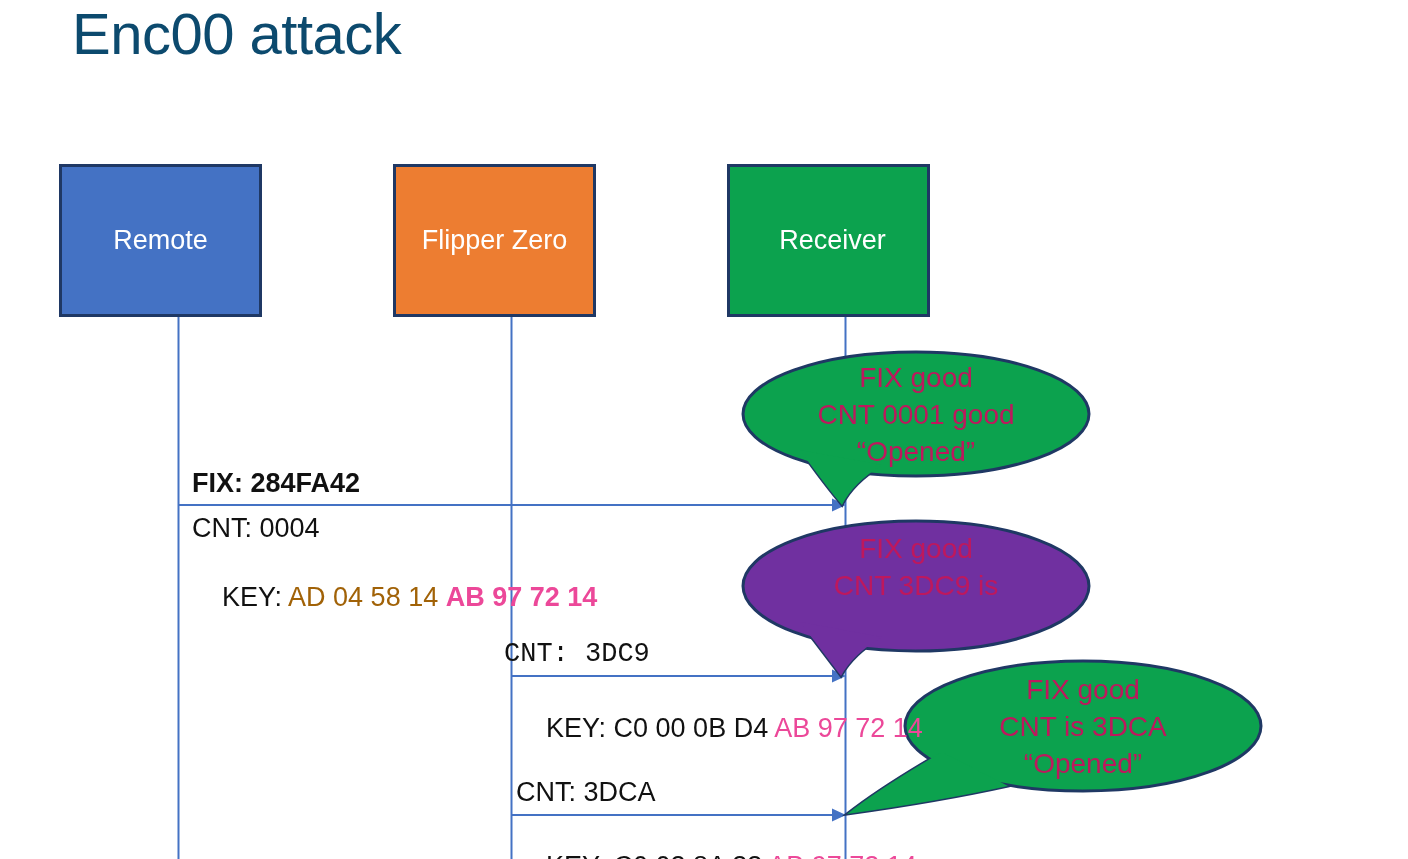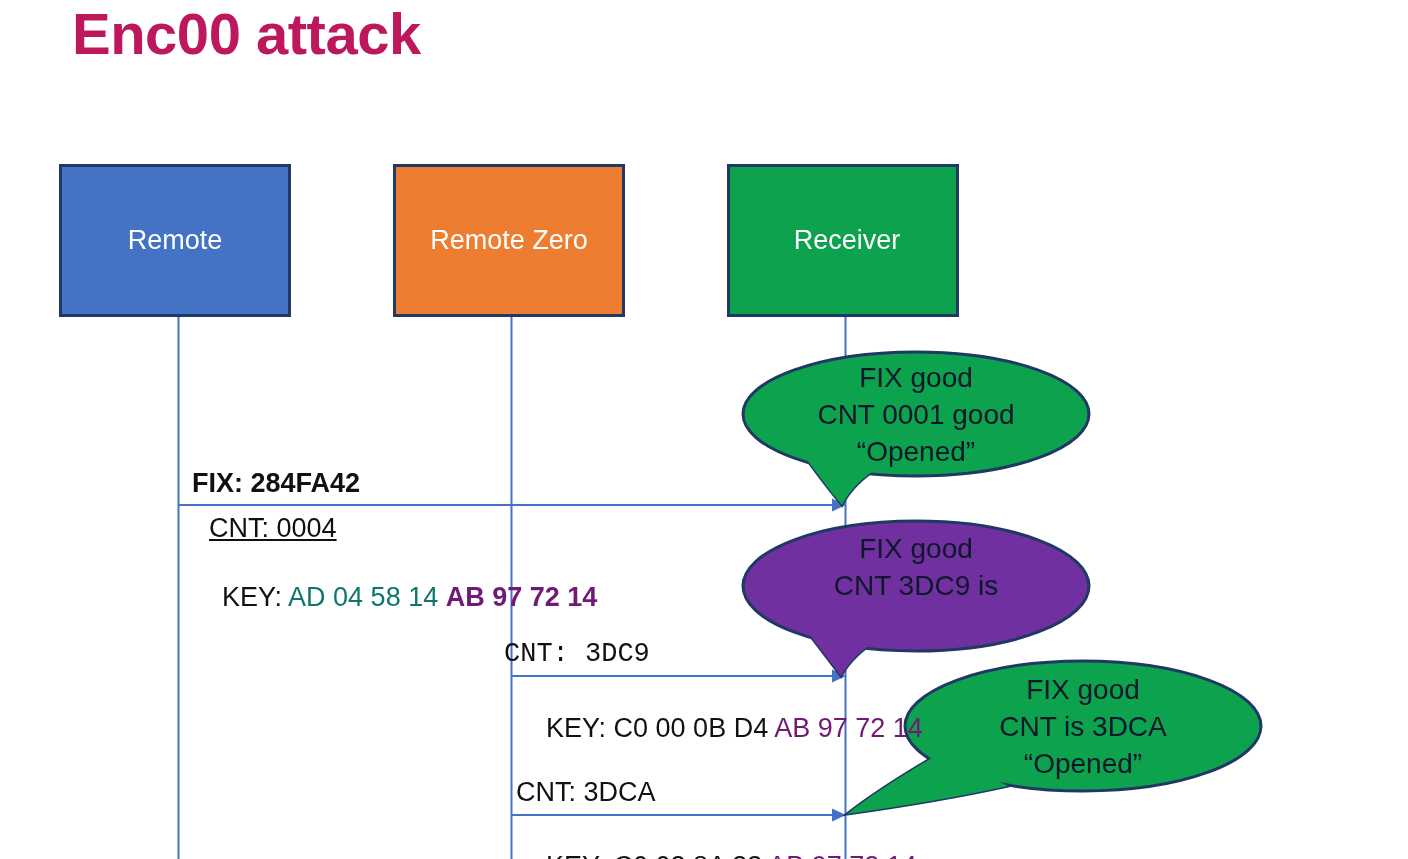--- a/index.html
+++ b/index.html
@@ -1,43 +1,43 @@
 <!DOCTYPE html>
 <html><head>
 <meta charset="utf-8">
 <style>
   html,body{margin:0;padding:0;background:#fff;}
   .canvas{
     position:relative; width:1408px; height:859px; background:#ffffff;
     font-family:"Liberation Sans", sans-serif; overflow:hidden;
   }
   .title{
-    position:absolute; left:72px; top:0px; font-size:58px; font-weight:700;
-    color:#be185d; letter-spacing:-0.5px; margin:0;
+    position:absolute; left:72px; top:0px; font-size:58px; font-weight:400;
+    color:#0c4a6e; letter-spacing:-0.5px; margin:0;
   }
   .actor{
-    position:absolute; top:164px; width:232px; height:153px;
+    position:absolute; top:164px; width:203px; height:153px;
     border:3px solid #1F3864; box-sizing:border-box;
     display:flex; align-items:center; justify-content:center;
     color:#ffffff; font-size:27px;
   }
   .actor.blue{left:59px;  background:#4472C4;}
   .actor.orange{left:393px; background:#ED7D31;}
   .actor.green{left:727px; background:#0CA24E;padding-left:8px;}
   svg.overlay{position:absolute; left:0; top:0; width:1408px; height:859px;}
   .msg{
     position:absolute; font-size:27px; color:#111111; white-space:pre;
     line-height:30px;
   }
   .msg .red{color:#Framer?}
-  .red{color:#0f766e;}
-  .grn{color:#701a75;}
+  .red{color:#a16207;}
+  .grn{color:#ec4899;}
   .bold{font-weight:bold;}
   .callout-text{
-    position:absolute; color:#0f172a; font-size:28px; line-height:37px;
+    position:absolute; color:#be185d; font-size:28px; line-height:37px;
     text-align:center;
   }
   .ct1{left:743px; top:359px; width:346px;}
   .ct2{left:743px; top:530px; width:346px;}
   .ct3{left:905px; top:671px; width:356px;}
 </style>
 </head>
 <body>
 
 <div class="canvas">
@@ -79,28 +79,28 @@
       <path d="M 942 752 Q 880 788 847 814 Q 940 801 1008 786 Z" fill="#0CA24E" stroke="#1F3864" stroke-width="3"></path>
       <ellipse cx="1083" cy="726" rx="178" ry="65" fill="#0CA24E" stroke="#1F3864" stroke-width="3"></ellipse>
       <path d="M 942 752 Q 880 788 847 814 Q 940 801 1008 786 Z" fill="#0CA24E"></path>
     </g>
   </svg>
 
   <div class="actor blue">
     <span>Remote</span>
   </div>
   <div class="actor orange">
-    <span>Remote Zero</span>
+    <span>Flipper Zero</span>
   </div>
   <div class="actor green">
     <span>Receiver</span>
   </div>
 
   <div class="msg" style="left:192px; top:468px;font-weight:bold;">FIX: 284FA42</div>
-  <div class="msg" style="left:209px; top:513px;text-decoration:underline;">CNT: 0004</div>
+  <div class="msg" style="left:192px; top:513px;">CNT: 0004</div>
   <div class="msg" style="left:192px; top:552px;">
     <span>KEY: </span><span class="red">AD 04 58 14 </span><span class="grn bold">AB 97 72 14</span>
   </div>
 
   <div class="msg" style="left:504px; top:639px;font-family:Liberation Mono, monospace;">CNT: 3DC9</div>
   <div class="msg" style="left:516px; top:683px;">
     <span>KEY: </span><span>C0 00 0B D4 </span><span class="grn">AB 97 72 14</span>
   </div>
 
   <div class="msg" style="left:516px; top:777px;">CNT: 3DCA</div>

